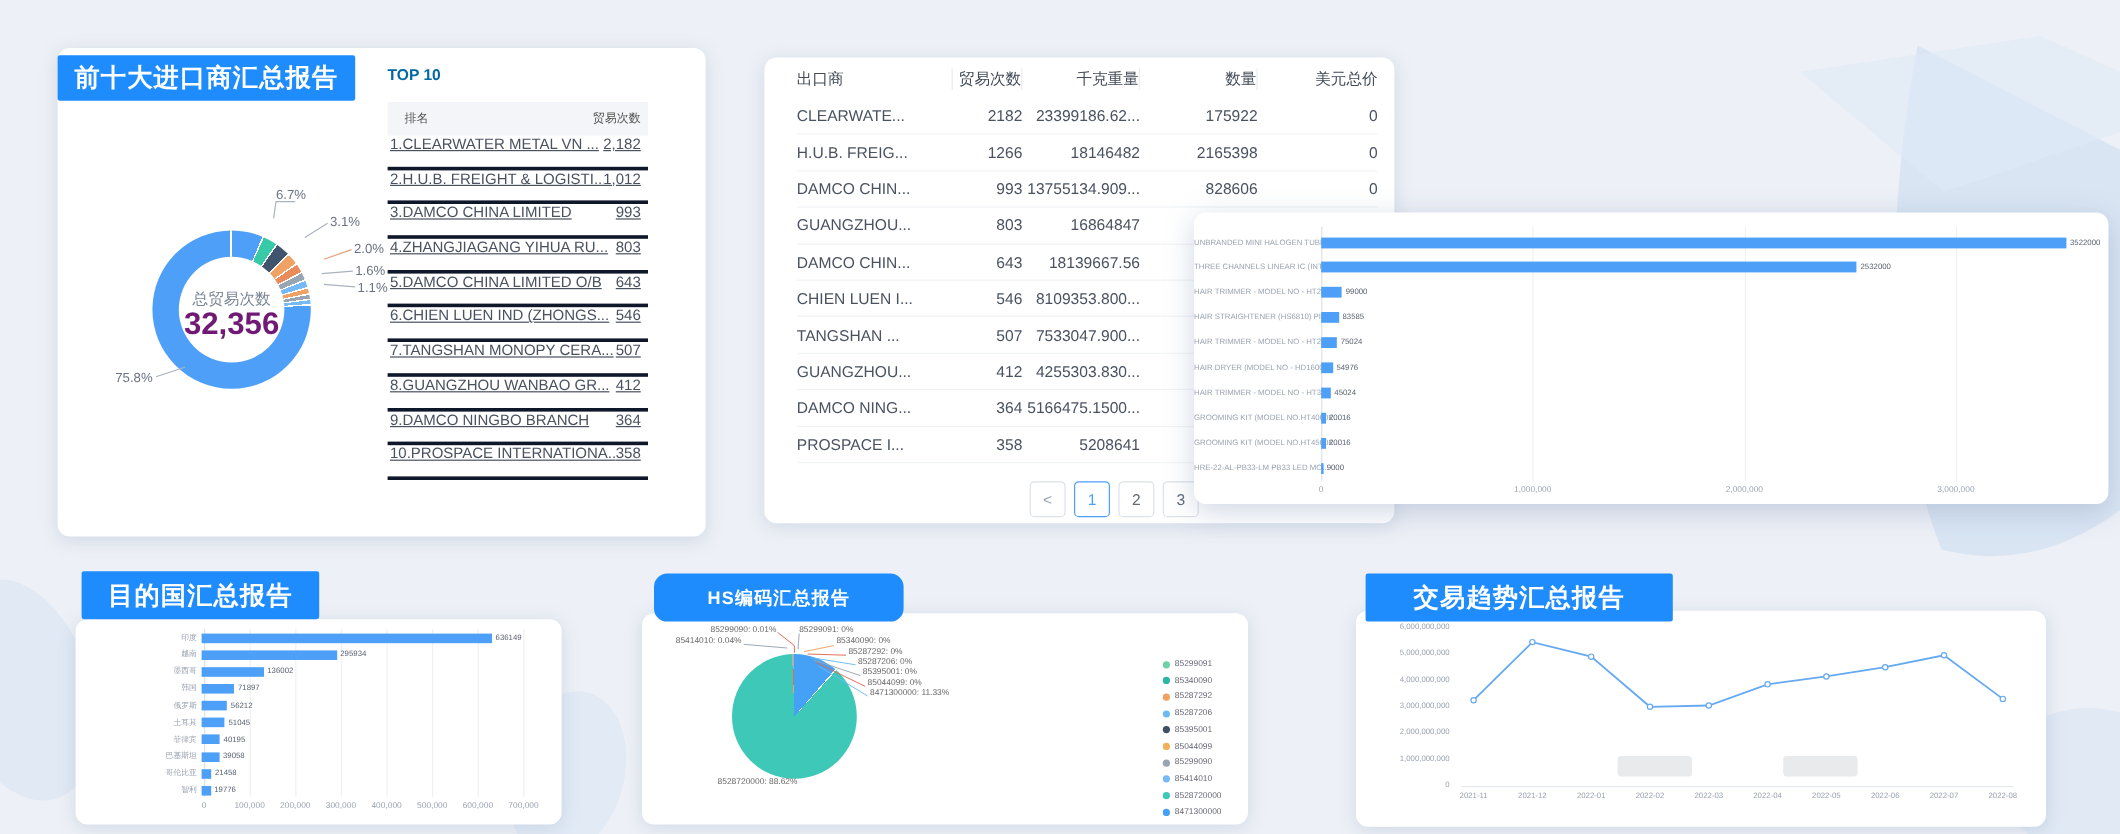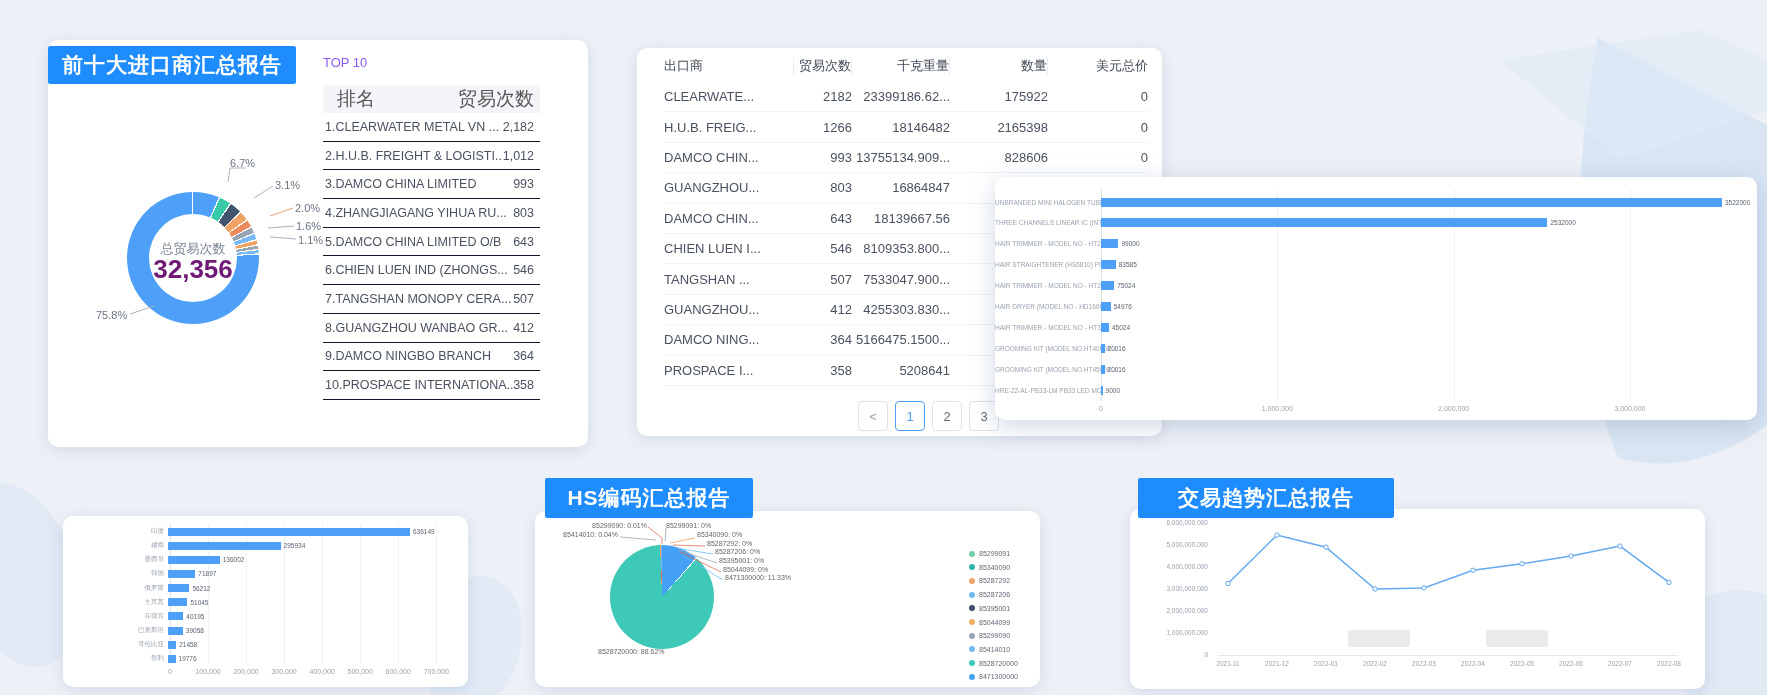--- a/index.html
+++ b/index.html
@@ -13,28 +13,28 @@
            letter-spacing:1px; border-radius:2px; }
   
   #panelA { left:48px; top:40px; width:540px; height:407px; z-index:2; }
   #badgeA { left:48px; top:46px; width:248px; height:38px; font-size:21px; }
   #donut  { left:79px; top:152px; width:132px; height:132px; border-radius:50%; }
   #donutHole { left:101px; top:174px; width:88px; height:88px; border-radius:50%; background:#fff; }
   .donut-center { left:75px; width:140px; text-align:center; }
   #donutLabel { top:200px; font-size:13px; color:#7a8494; }
   #donutValue { top:214px; font-size:26px; font-weight:bold; color:#701a75; }
   .pct { position:absolute; font-size:11px; color:#6b7485; }
-  .t10head { left:275px; top:15px; font-size:13px; font-weight:normal; color:#8b5cf6; position:absolute; }
+  .t10head { left:275px; top:15px; font-size:13px; font-weight:bold; color:#0369a1; position:absolute; }
   #t10header { left:275px; top:45px; width:217px; height:28px; background:#f4f5f8;
-               display:flex; align-items:center; font-size:19px; color:#555; position:absolute; }
+               display:flex; align-items:center; font-size:10px; color:#555; position:absolute; }
   #t10header .c1 { padding-left:14px; flex:1; }
   #t10header .c2 { padding-right:6px; }
   #top10-body { left:275px; top:73px; width:217px; position:absolute; }
-  .t10row { height:28.7px; display:flex; align-items:center; border-bottom:1px solid #0f172a;
-            font-size:12.5px; color:#4a5260; }
+  .t10row { height:28.7px; display:flex; align-items:flex-start; border-bottom:3px solid #0f172a;
+            font-size:12.5px; color:#4a5260;text-decoration:underline; }
   .t10row .n { flex:1; white-space:nowrap; overflow:hidden; padding-left:2px; }
   .t10row .v { padding-right:6px; }
   
   #panelB { left:637px; top:48px; width:525px; height:388px; z-index:2; }
   #expHeader { position:absolute; left:0; top:4px; width:511px; height:28px; display:flex;
                align-items:center; font-size:13px; color:#434b58; padding-left:27px; }
   .eh { border-right:1px solid #e9ecf0; white-space:nowrap; }
   .eh:last-child { border-right:none; }
   #exp-body { position:absolute; left:0; top:34px; width:511px; padding-left:27px; }
   .exprow { height:30.4px; display:flex; align-items:center; border-bottom:1px solid #f1f3f6;
@@ -61,21 +61,21 @@
   .xtick { position:absolute; font-size:7px; color:#9aa3b0; width:60px; text-align:center; }
   
   #panelD { left:63px; top:516px; width:405px; height:171px; z-index:2; }
   #badgeD { left:68px; top:476px; width:198px; height:40px; font-size:21px; }
   .ds-row { position:absolute; display:flex; align-items:center; height:9px; }
   .ds-label { width:100px; text-align:right; font-size:6.5px; color:#9aa3b0; white-space:nowrap; }
   .ds-bar { height:8px; background:#4d9ff8; margin-left:4px; }
   .ds-val { font-size:6.5px; color:#5b6472; margin-left:3px; }
   
   #panelE { left:535px; top:511px; width:505px; height:176px; z-index:2; }
-  #badgeE { left:545px; top:478px; width:208px; height:40px; font-size:21px; }
+  #badgeE { left:545px; top:478px; width:208px; height:40px; font-size:15px;border-radius:11px; }
   #pie { position:absolute; left:75px; top:34px; width:104px; height:104px; border-radius:50%; }
   .callout { position:absolute; font-size:7px; color:#666; white-space:nowrap; }
   .legend-item { position:absolute; display:flex; align-items:center; gap:4px; }
   .legend-dot { width:6px; height:6px; border-radius:50%; }
   .legend-txt { font-size:7px; color:#667; }
   
   #panelF { left:1130px; top:509px; width:575px; height:180px; z-index:2; }
   #badgeF { left:1138px; top:478px; width:256px; height:40px; font-size:21px; }
   .ytick { position:absolute; left:8px; width:70px; text-align:right; font-size:6.5px; color:#9aa3b0; }
   .xtick2 { position:absolute; width:48px; text-align:center; font-size:6.5px; color:#9aa3b0; top:151px; }
@@ -381,20 +381,21 @@
           <div class="ds-bar" style="width: 8.16292px; background: rgb(77, 159, 248);"></div>
           <div class="ds-val">21458</div>
         </div>
         <div class="ds-row pr-row" style="left: 0px; top: 138.35px; width: 100%;">
           <div class="ds-label ds-label" style="width: 101px;">智利</div>
           <div class="ds-bar" style="width: 7.52307px; background: rgb(77, 159, 248);"></div>
           <div class="ds-val">19776</div>
         </div>
       </div>
   </div>
+  <div id="badgeD" class="badge">目的国汇总报告</div>
 
   <div id="panelE" class="panel">
     <div id="pie" style="background: conic-gradient(rgb(69, 161, 245) 0%, rgb(69, 161, 245) 11.33%, rgb(255, 255, 255) 11.33%, rgb(255, 255, 255) 11.73%, rgb(62, 200, 184) 11.73%, rgb(62, 200, 184) 99.4%, rgb(240, 162, 100) 99.4%, rgb(240, 162, 100) 99.55%, rgb(224, 106, 85) 99.55%, rgb(224, 106, 85) 99.7%, rgb(118, 185, 245) 99.7%, rgb(118, 185, 245) 99.85%, rgb(152, 165, 179) 99.85%, rgb(152, 165, 179) 100%);"></div>
     <svg class="abs" width="505" height="176" style="left:0;top:0;pointer-events:none">
       <polyline points="113,16 127,27 127,33" fill="none" stroke="#e06a55" stroke-width="0.8"></polyline>
       <polyline points="131,17 130,30" fill="none" stroke="#98a5b3" stroke-width="0.8"></polyline>
       <polyline points="85,26 121,29" fill="none" stroke="#98a5b3" stroke-width="0.8"></polyline>
       <polyline points="160,27 135,32" fill="none" stroke="#f0a264" stroke-width="0.8"></polyline>
       <polyline points="170,35 138,34" fill="none" stroke="#e06a55" stroke-width="0.8"></polyline>
       <polyline points="178,43 141,37" fill="none" stroke="#6fb9f2" stroke-width="0.8"></polyline>

